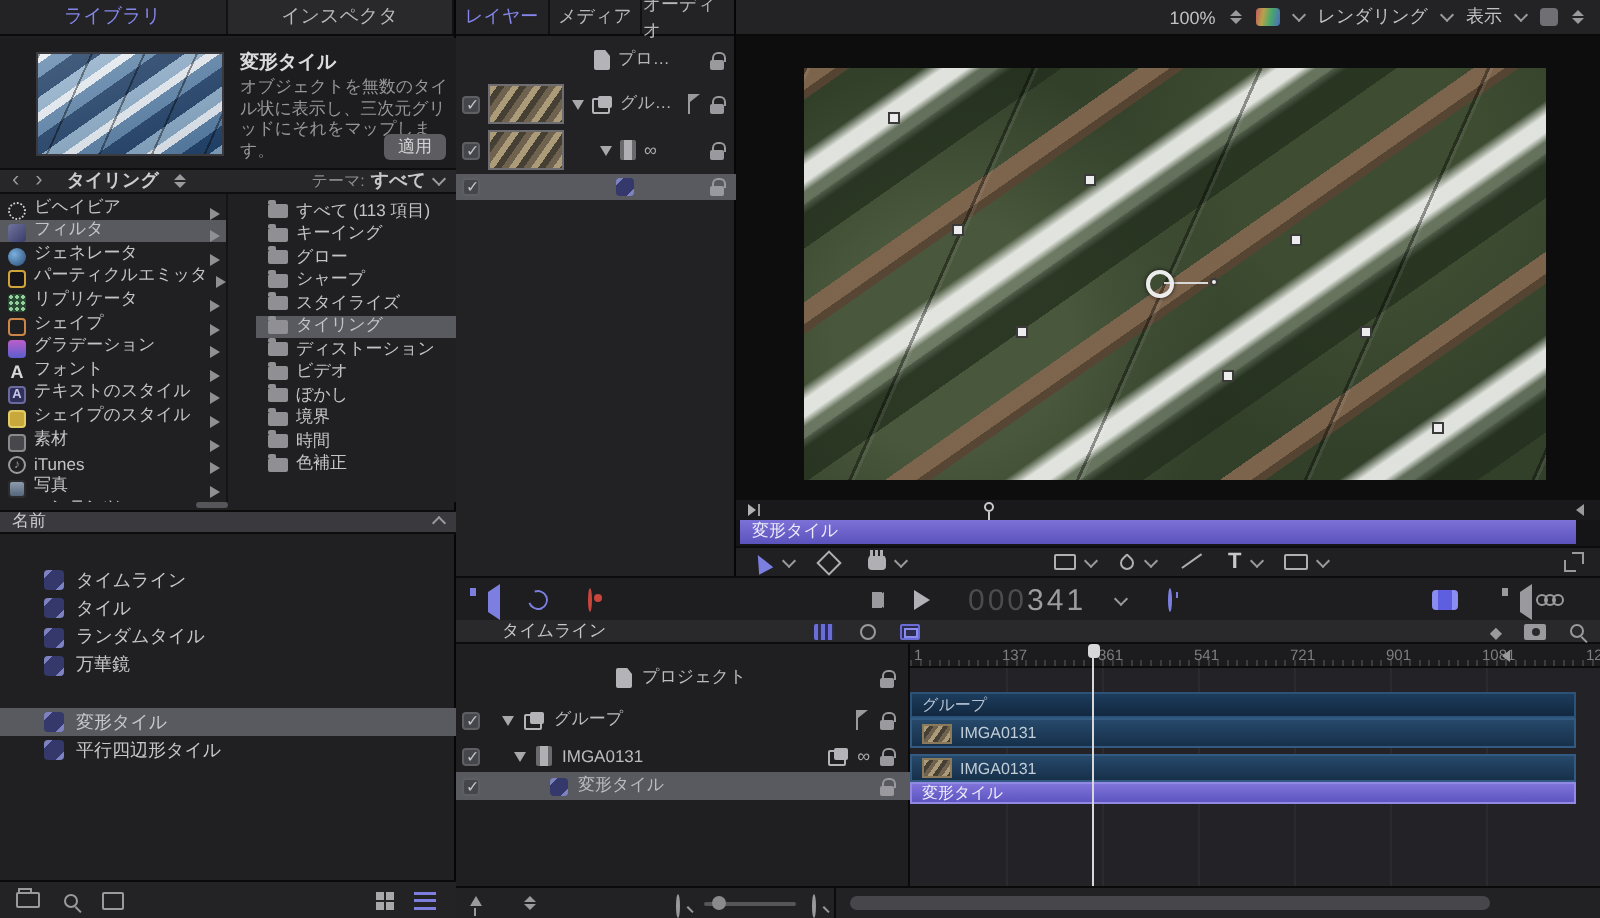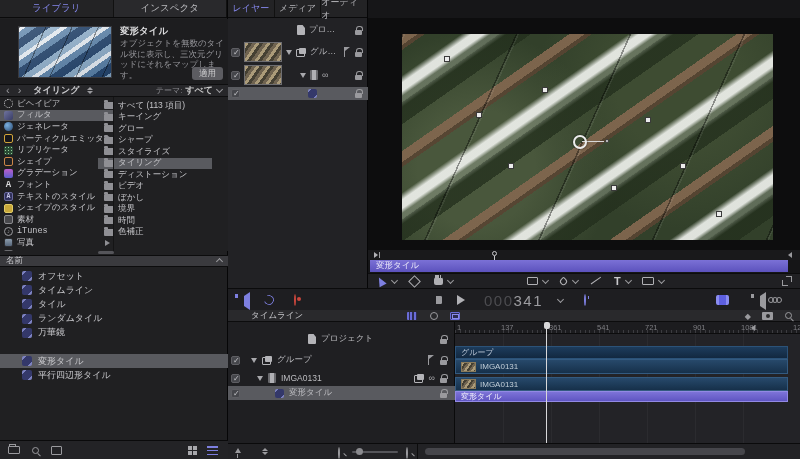--- a/index.html
+++ b/index.html
@@ -97,22 +97,22 @@
      background:
        repeating-linear-gradient(114deg, rgba(0,0,0,.4) 0 1px, transparent 1px 24px),
        repeating-linear-gradient(145deg, rgba(255,255,255,.75) 0 4px, rgba(90,130,170,.6) 4px 10px, rgba(20,50,90,.7) 10px 18px, rgba(160,190,215,.6) 18px 24px),
        linear-gradient(160deg,#b8c8d8,#3a5a7a); }
   .prev-title { left:120px; top:6px; font-weight:bold; color:#dcdcde; font-size:9.5px; }
   .prev-desc { left:120px; top:19px; width:104px; color:#96969b; font-size:8.5px; line-height:10.5px; }
   .applybtn { left:192px; top:48px; width:31px; height:13px; background:#5c5c61; border-radius:3px; color:#d4d4d6; display:flex; align-items:center; justify-content:center; font-size:8.5px; }
   .navbar { left:0; top:84px; width:228px; height:13px; background:#27272a; border-top:1px solid #0e0e0f; border-bottom:1px solid #0e0e0f; display:flex; align-items:center; }
   .navchev { color:#9a9a9e; font-size:11px; line-height:11px; }
   .cat-wrap { left:0; top:97px; width:228px; height:154px; overflow:hidden; background:#202022; }
-  .cat-row { position:absolute; left:0; width:113px; height:11.6px; display:flex; align-items:center; gap:4px; padding:0 3px 0 4px; color:#c4c4c8; font-size:8.5px;font-family:Liberation Mono, monospace; }
-  .sub-row { position:absolute; left:98px; width:114px; height:11.4px; display:flex; align-items:center; gap:4px; padding-left:6px; color:#c4c4c8; font-size:8.5px;text-align:right; }
+  .cat-row { position:absolute; left:0; width:113px; height:11.6px; display:flex; align-items:flex-end; gap:4px; padding:0 3px 0 4px; color:#c4c4c8; font-size:8.5px; }
+  .sub-row { position:absolute; left:128px; width:114px; height:11.4px; display:flex; align-items:center; gap:4px; padding-left:6px; color:#c4c4c8; font-size:8.5px;text-align:right; }
   .colsep { left:113px; top:97px; width:1px; height:154px; background:#141415; }
   .ci { width:9px; height:9px; border-radius:2px; flex:0 0 auto; display:flex; align-items:center; justify-content:center; }
   .ci0 { border:1.5px dotted #d4d4d6; border-radius:50%; }
   .ci1 { background:linear-gradient(135deg,#70749e,#383c66); }
   .ci2 { background:radial-gradient(circle at 35% 35%,#7ab0e0,#28486e); border-radius:50%; }
   .ci3 { border:1px solid #d0a43a; background:#16161a; }
   .ci4 { background-color:#2a4a34; background-image:radial-gradient(#93d09c .8px, transparent 1px); background-size:3px 3px; }
   .ci5 { border:1.5px solid #cc8648; }
   .ci6 { background:linear-gradient(180deg,#bc5ecc,#5a5ecc); }
   .ci7 { color:#d8d8da; font-weight:bold; font-size:9px; }
@@ -349,24 +349,20 @@
         </div>
     </div>
     <div class="abs colsep"></div>
     <div class="abs hthumb"></div>
 
     <div class="abs nmhdr">
       <span>名前</span>
       <span class="chv up" style="margin-left:auto"></span>
     </div>
 
-    <div class="nm-row abs" style="top:269px">
-        <span class="filti"></span>
-        <span>オフセット</span>
-      </div>
     <div class="nm-row abs" style="top:283.2px">
         <span class="filti"></span>
         <span>タイムライン</span>
       </div>
     <div class="nm-row abs" style="top:297.4px">
         <span class="filti"></span>
         <span>タイル</span>
       </div>
     <div class="nm-row abs" style="top:311.6px">
         <span class="filti"></span>
@@ -431,20 +427,38 @@
       <span class="inf"></span>
       <span class="lock" style="margin-left:auto"></span>
     </div>
     <div class="lrow sel" style="top:87px;height:13px">
       <span class="cb"></span>
       <span class="filti" style="margin-left:64px;width:9px;height:9px"></span>
       <span class="lock" style="margin-left:auto"></span>
     </div>
   </div>
 
+  <div class="abs chead">
+    <span>100%</span>
+    <span class="stepper">
+        <i class="u"></i>
+        <i class="d"></i>
+      </span>
+    <span class="chipmulti"></span>
+    <span class="chv" style="margin-bottom:2px"></span>
+    <span>レンダリング</span>
+    <span class="chv" style="margin-bottom:2px"></span>
+    <span>表示</span>
+    <span class="chv" style="margin-bottom:2px"></span>
+    <span class="chipgray"></span>
+    <span class="stepper">
+        <i class="u"></i>
+        <i class="d"></i>
+      </span>
+  </div>
 
   <div class="abs cvs">
     <div class="video">
       <div class="hdl" style="left:42px;top:22px"></div>
       <div class="hdl" style="left:140px;top:53px"></div>
       <div class="hdl" style="left:74px;top:78px"></div>
       <div class="hdl" style="left:243px;top:83px"></div>
       <div class="hdl" style="left:106px;top:129px"></div>
       <div class="hdl" style="left:278px;top:129px"></div>
       <div class="hdl" style="left:209px;top:151px"></div>

